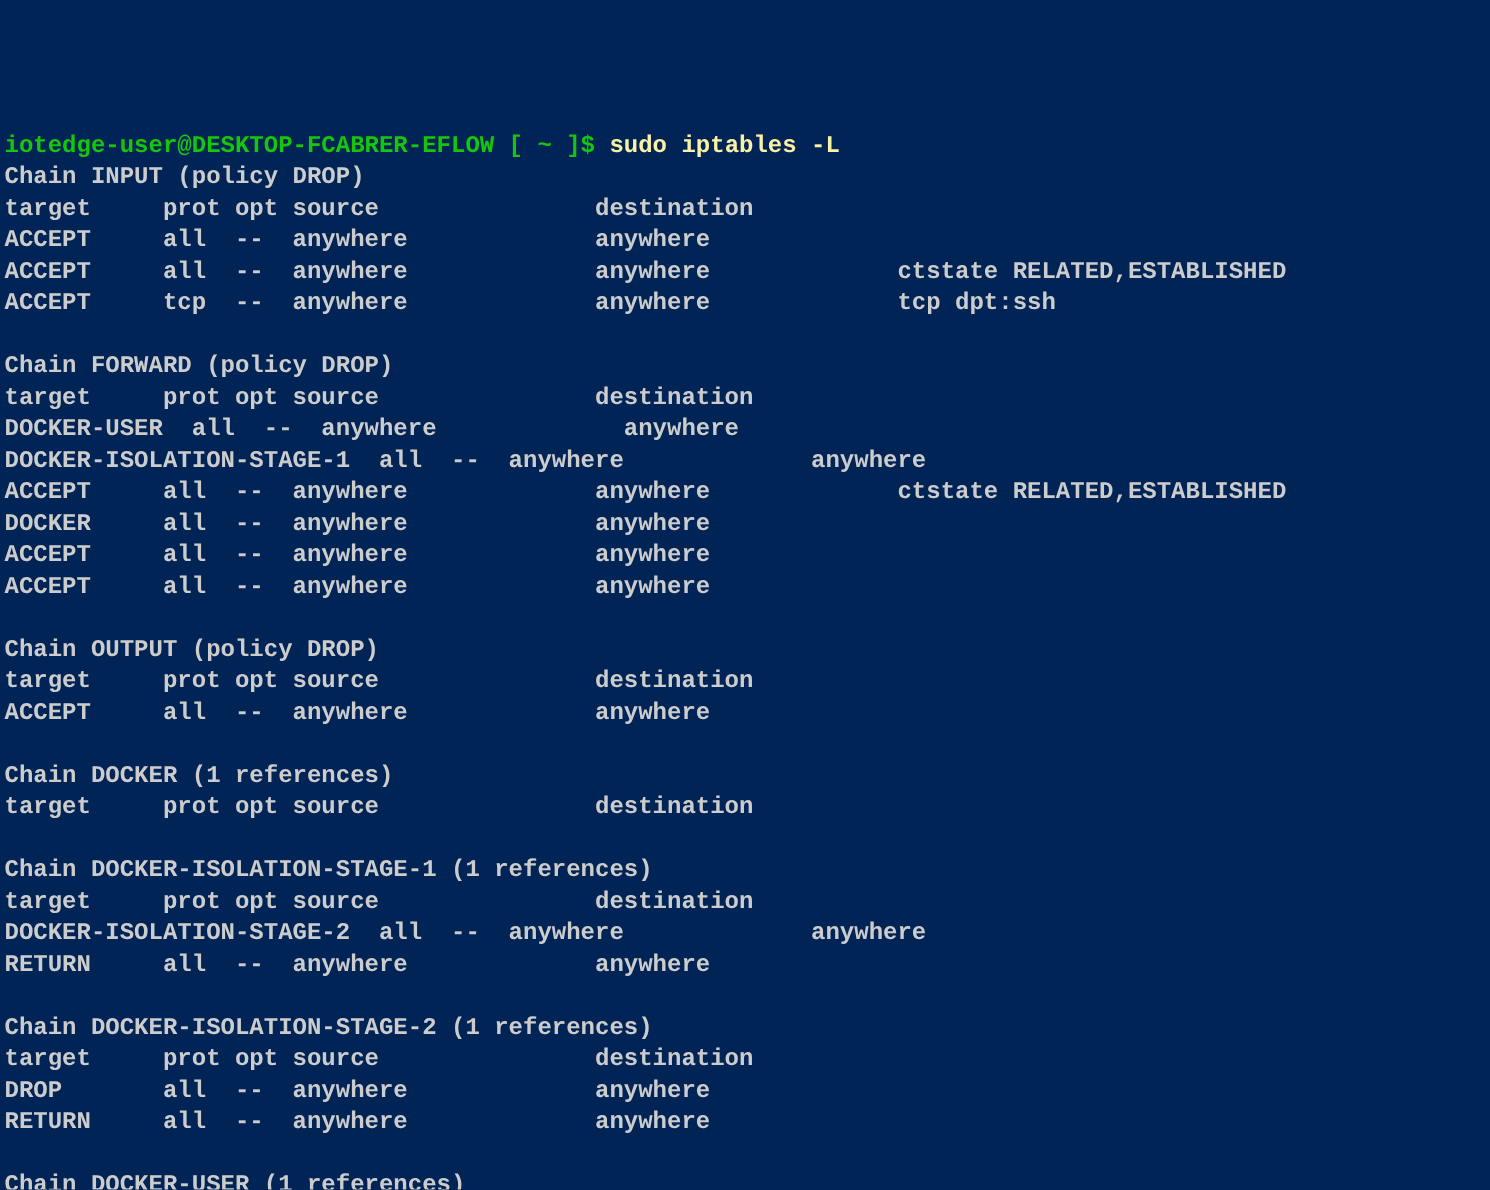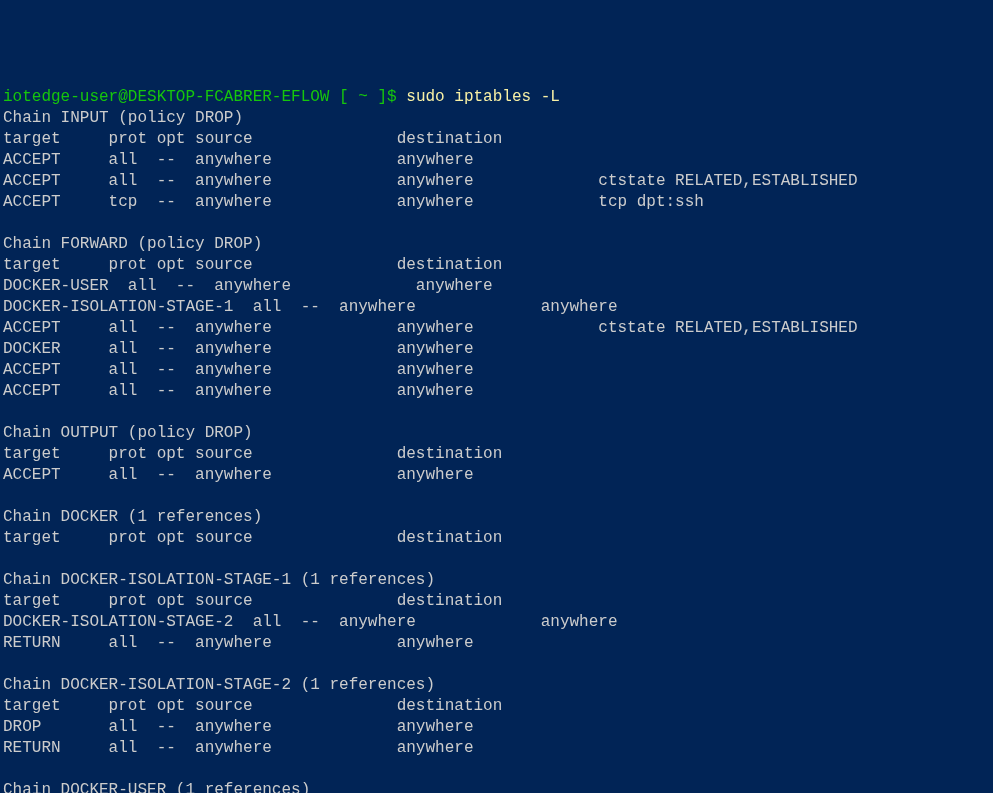--- a/index.html
+++ b/index.html
@@ -1,18 +1,19 @@
 <!DOCTYPE html>
 <html><head>
   <meta charset="utf-8">
   <style>
     * {
       margin: 0;
       padding: 0;
       box-sizing: border-box;
+      font-weight: bold;
     }
     body {
       background-color: #012456;
       color: #cccccc;
       font-family: 'Consolas', 'Courier New', monospace;
       font-size: 16px;
       line-height: 21px;
       padding: 3px 0 3px 3px;
       width: 993px;
       height: 793px;

